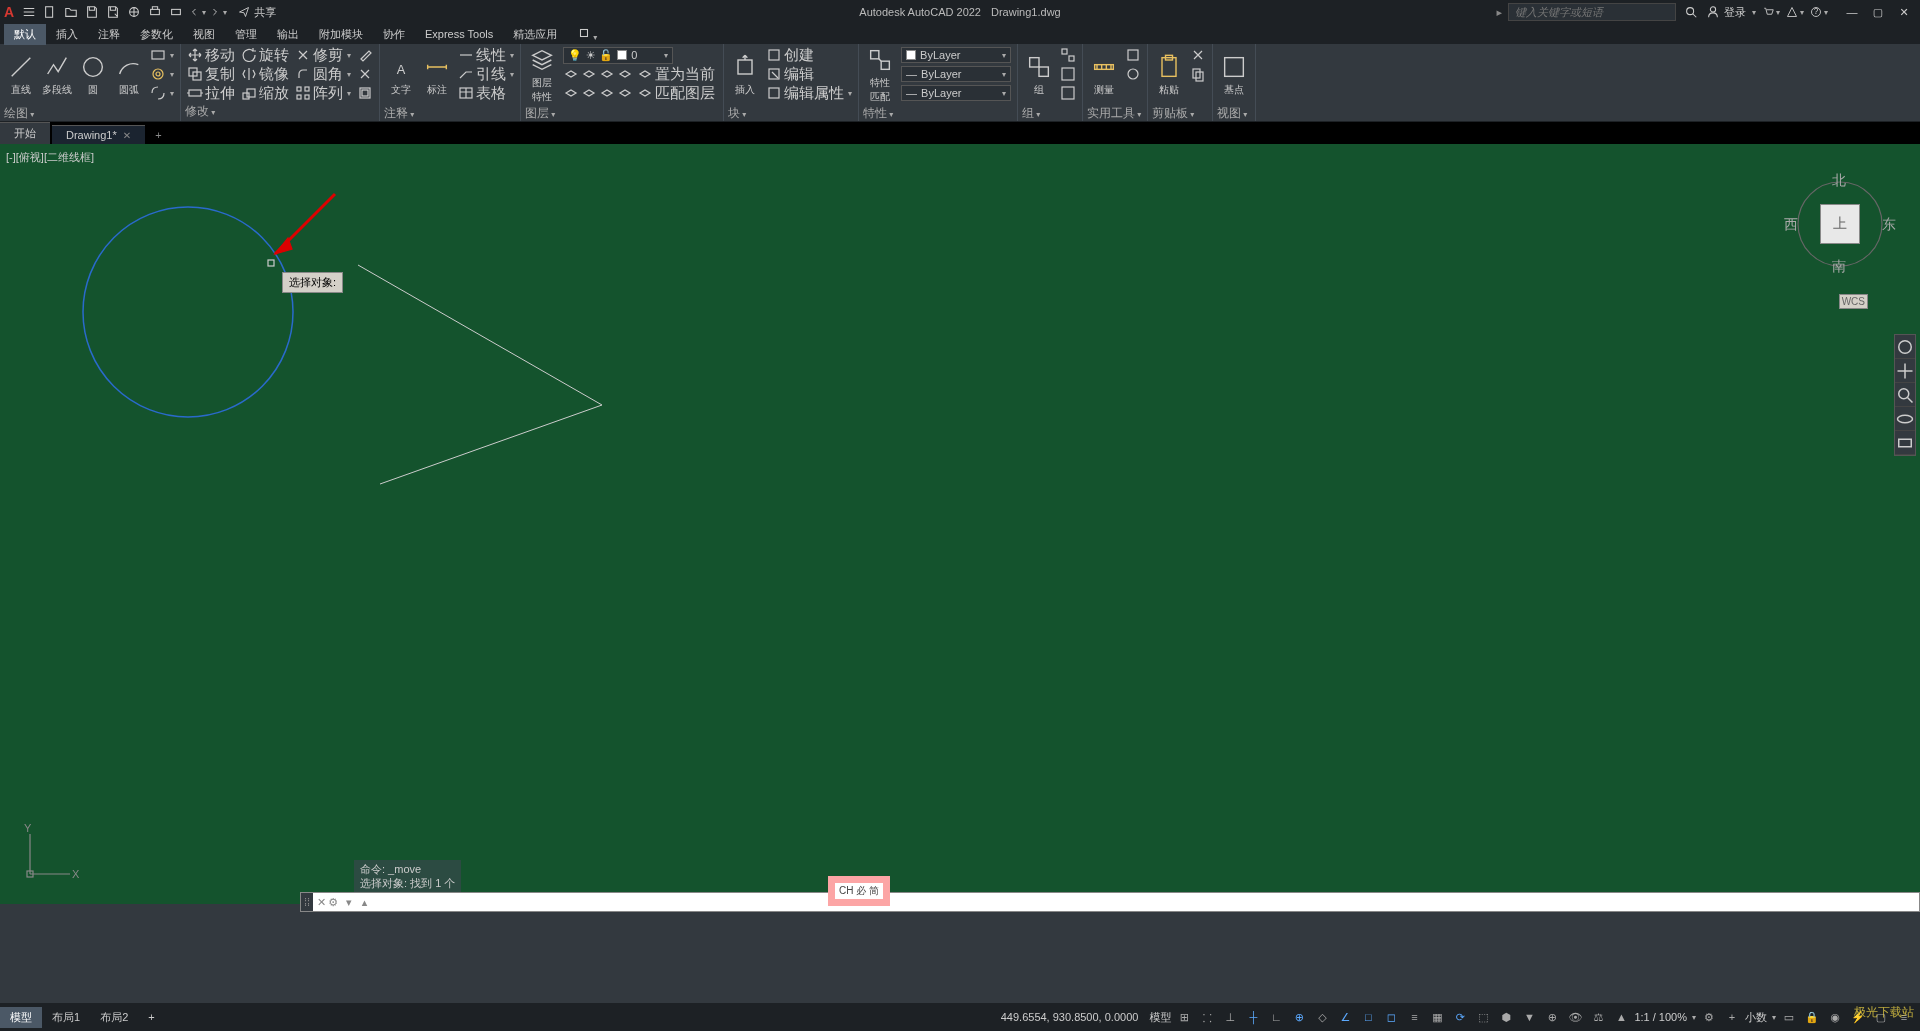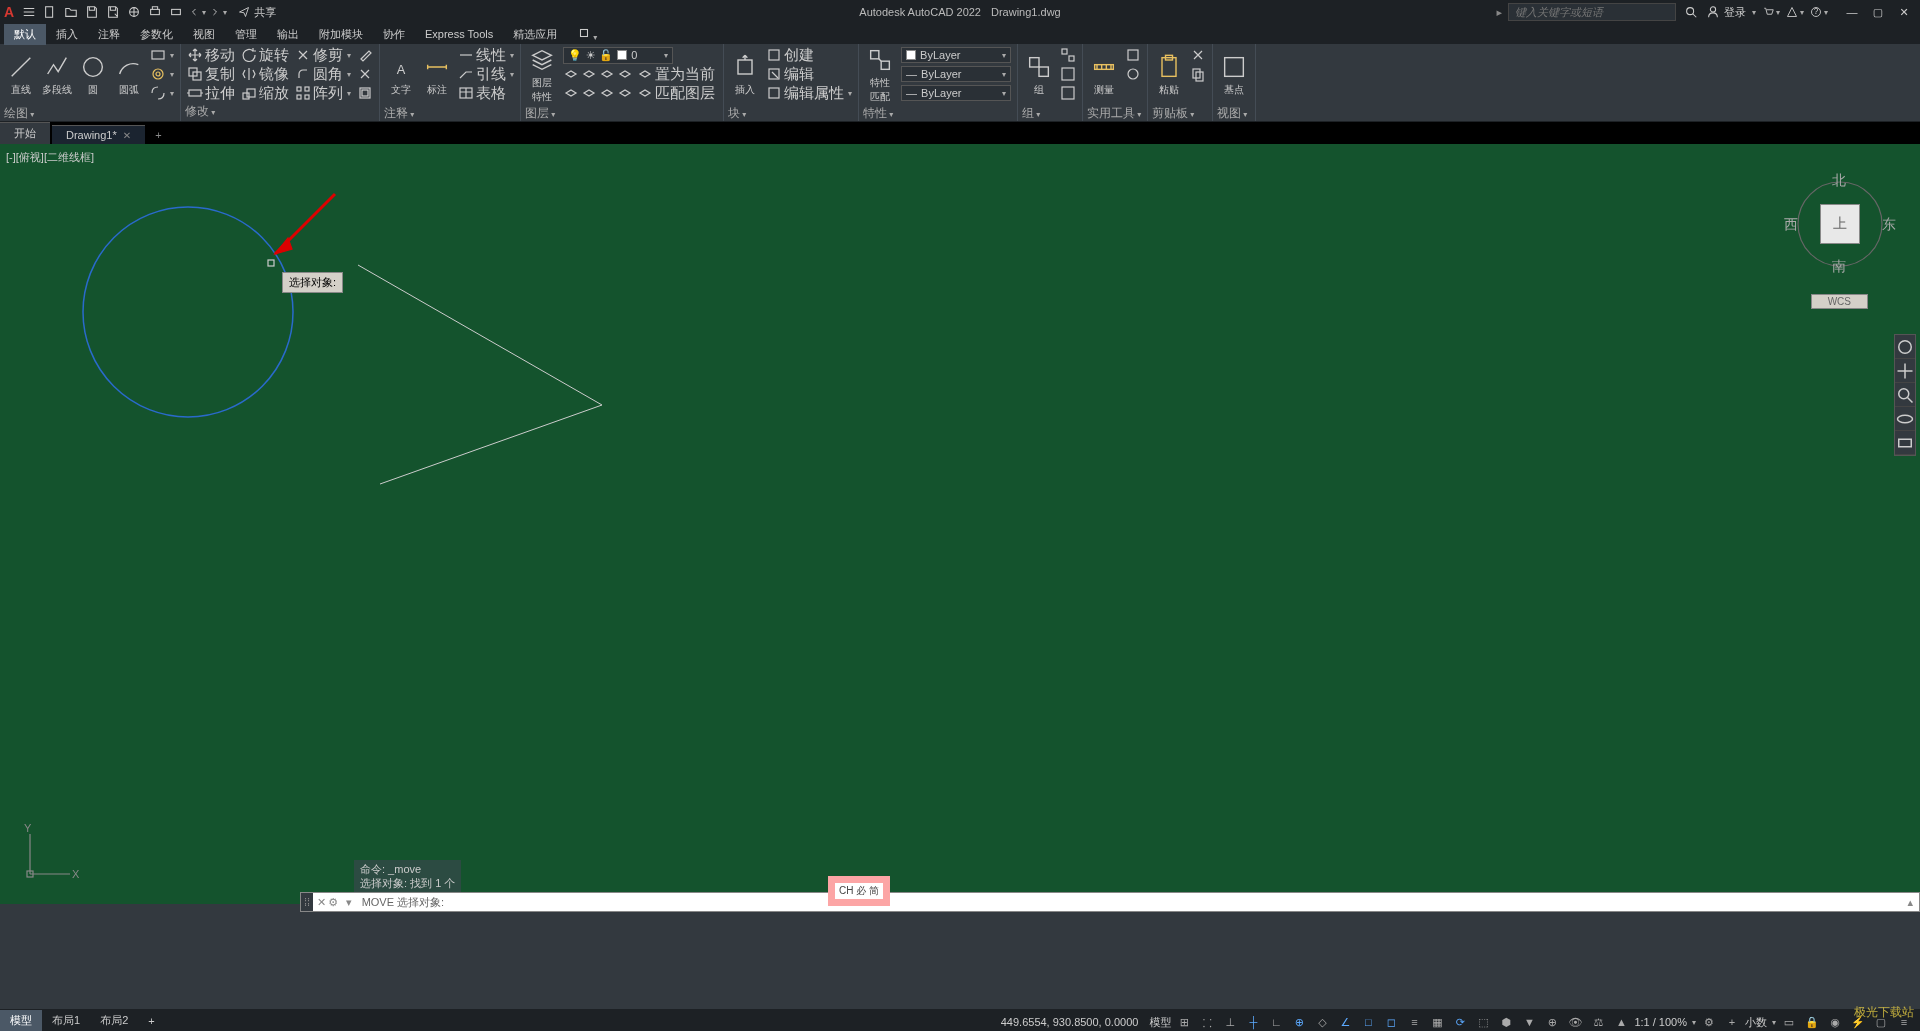--- a/index.html
+++ b/index.html
@@ -38,31 +38,31 @@
 .doc-tab{padding:3px 14px;background:#33393f;color:#ccc;font-size:11px;border-top:1px solid #555;cursor:pointer;margin-right:2px;display:flex;align-items:center;gap:6px}
 .doc-tab.active{background:#1b2430}
 .tab-close{color:#888;font-size:10px}
 .add-tab{color:#888;padding:3px 8px;cursor:pointer}
 .canvas{position:relative;background:#14532d;height:760px}
 .viewport-label{position:absolute;top:6px;left:6px;color:#ccc;font-size:11px}
 .tooltip{position:absolute;background:#d4d0c8;color:#000;border:1px solid #888;padding:2px 6px;font-size:11px}
 .viewcube{position:absolute;top:30px;right:30px;width:100px;height:100px}
 .vc-center{position:absolute;top:30px;left:30px;width:40px;height:40px;background:#e8e8e8;border:1px solid #888;display:flex;align-items:center;justify-content:center;color:#666;font-size:14px}
 .vc-label{position:absolute;color:#aaa;font-size:14px}
-.wcs-badge{position:absolute;top:150px;right:52px;background:#d4d0c8;color:#666;padding:1px 16px;font-size:10px;border:1px solid #888}
+.wcs-badge{position:absolute;top:150px;right:52px;background:#d4d0c8;color:#666;padding:1px 2px;font-size:10px;border:1px solid #888}
 .navbar-right{position:absolute;top:190px;right:4px;width:22px;background:#33393f;border:1px solid #555;display:flex;flex-direction:column}
 .nav-btn{height:24px;display:flex;align-items:center;justify-content:center;color:#888;cursor:pointer;border-bottom:1px solid #444}
 .ucs-icon{position:absolute;bottom:20px;left:20px}
 .cmd-history{position:absolute;bottom:12px;left:354px;background:rgba(60,70,80,0.6);color:#ccc;font-size:11px;padding:2px 6px;line-height:14px}
 .cmd-line{position:absolute;bottom:-8px;left:300px;right:0;height:20px;background:#fff;display:flex;align-items:center;border:1px solid #888}
 .cmd-handle{width:12px;background:#33393f;color:#888;display:flex;align-items:center;justify-content:center;height:100%}
 .cmd-icons{display:flex;gap:2px;padding:0 4px;color:#888}
 .cmd-prompt{color:#666;padding:0 6px;font-size:11px;flex:1}
 .ime-badge{position:absolute;bottom:-2px;left:828px;background:#fff;border:7px solid #fca5a5;color:#444;padding:1px 4px;font-size:10px}
-.statusbar{position:absolute;bottom:0;left:0;right:0;height:22px;background:#1d2125;display:flex;align-items:flex-end;color:#ccc;font-size:11px}
+.statusbar{position:absolute;bottom:0;left:0;right:0;height:28px;background:#1d2125;display:flex;align-items:center;color:#ccc;font-size:11px}
 .model-tabs{display:flex;align-items:center;gap:0}
 .mtab{padding:3px 10px;cursor:pointer}
 .mtab.active{background:#4b5866;color:#fff}
 .status-right{margin-left:auto;display:flex;align-items:center;gap:3px;padding-right:6px}
 .stat-btn{width:20px;height:18px;display:flex;align-items:center;justify-content:center;cursor:pointer;color:#aaa}
 .stat-btn.active{color:#5caaff}
 .coords{color:#ccc;padding:0 8px}
 .watermark{position:absolute;bottom:10px;right:6px;color:#fde047;font-size:12px;opacity:0.7}
 svg{stroke:#ccc;fill:none;stroke-width:1.2}
 .icon-yellow svg{stroke:#e8c060}
@@ -801,21 +801,20 @@
     <div>选择对象: 找到 1 个</div>
   </div>
 
   <div class="cmd-line">
     <div class="cmd-handle">⁞⁞</div>
     <div class="cmd-icons">
       <span>✕</span>
       <span>⚙</span>
     </div>
     <span style="color:#888;padding:0 4px">▾</span>
-    <div class="cmd-prompt">MOVE 选择对象:</div>
     <span style="color:#888;padding:0 6px">▴</span>
   </div>
   <div class="ime-badge">CH 必 简</div>
 </div>
 
 <div class="statusbar">
   <div class="model-tabs">
     <span class="mtab active">模型</span>
     <span class="mtab">布局1</span>
     <span class="mtab">布局2</span>

